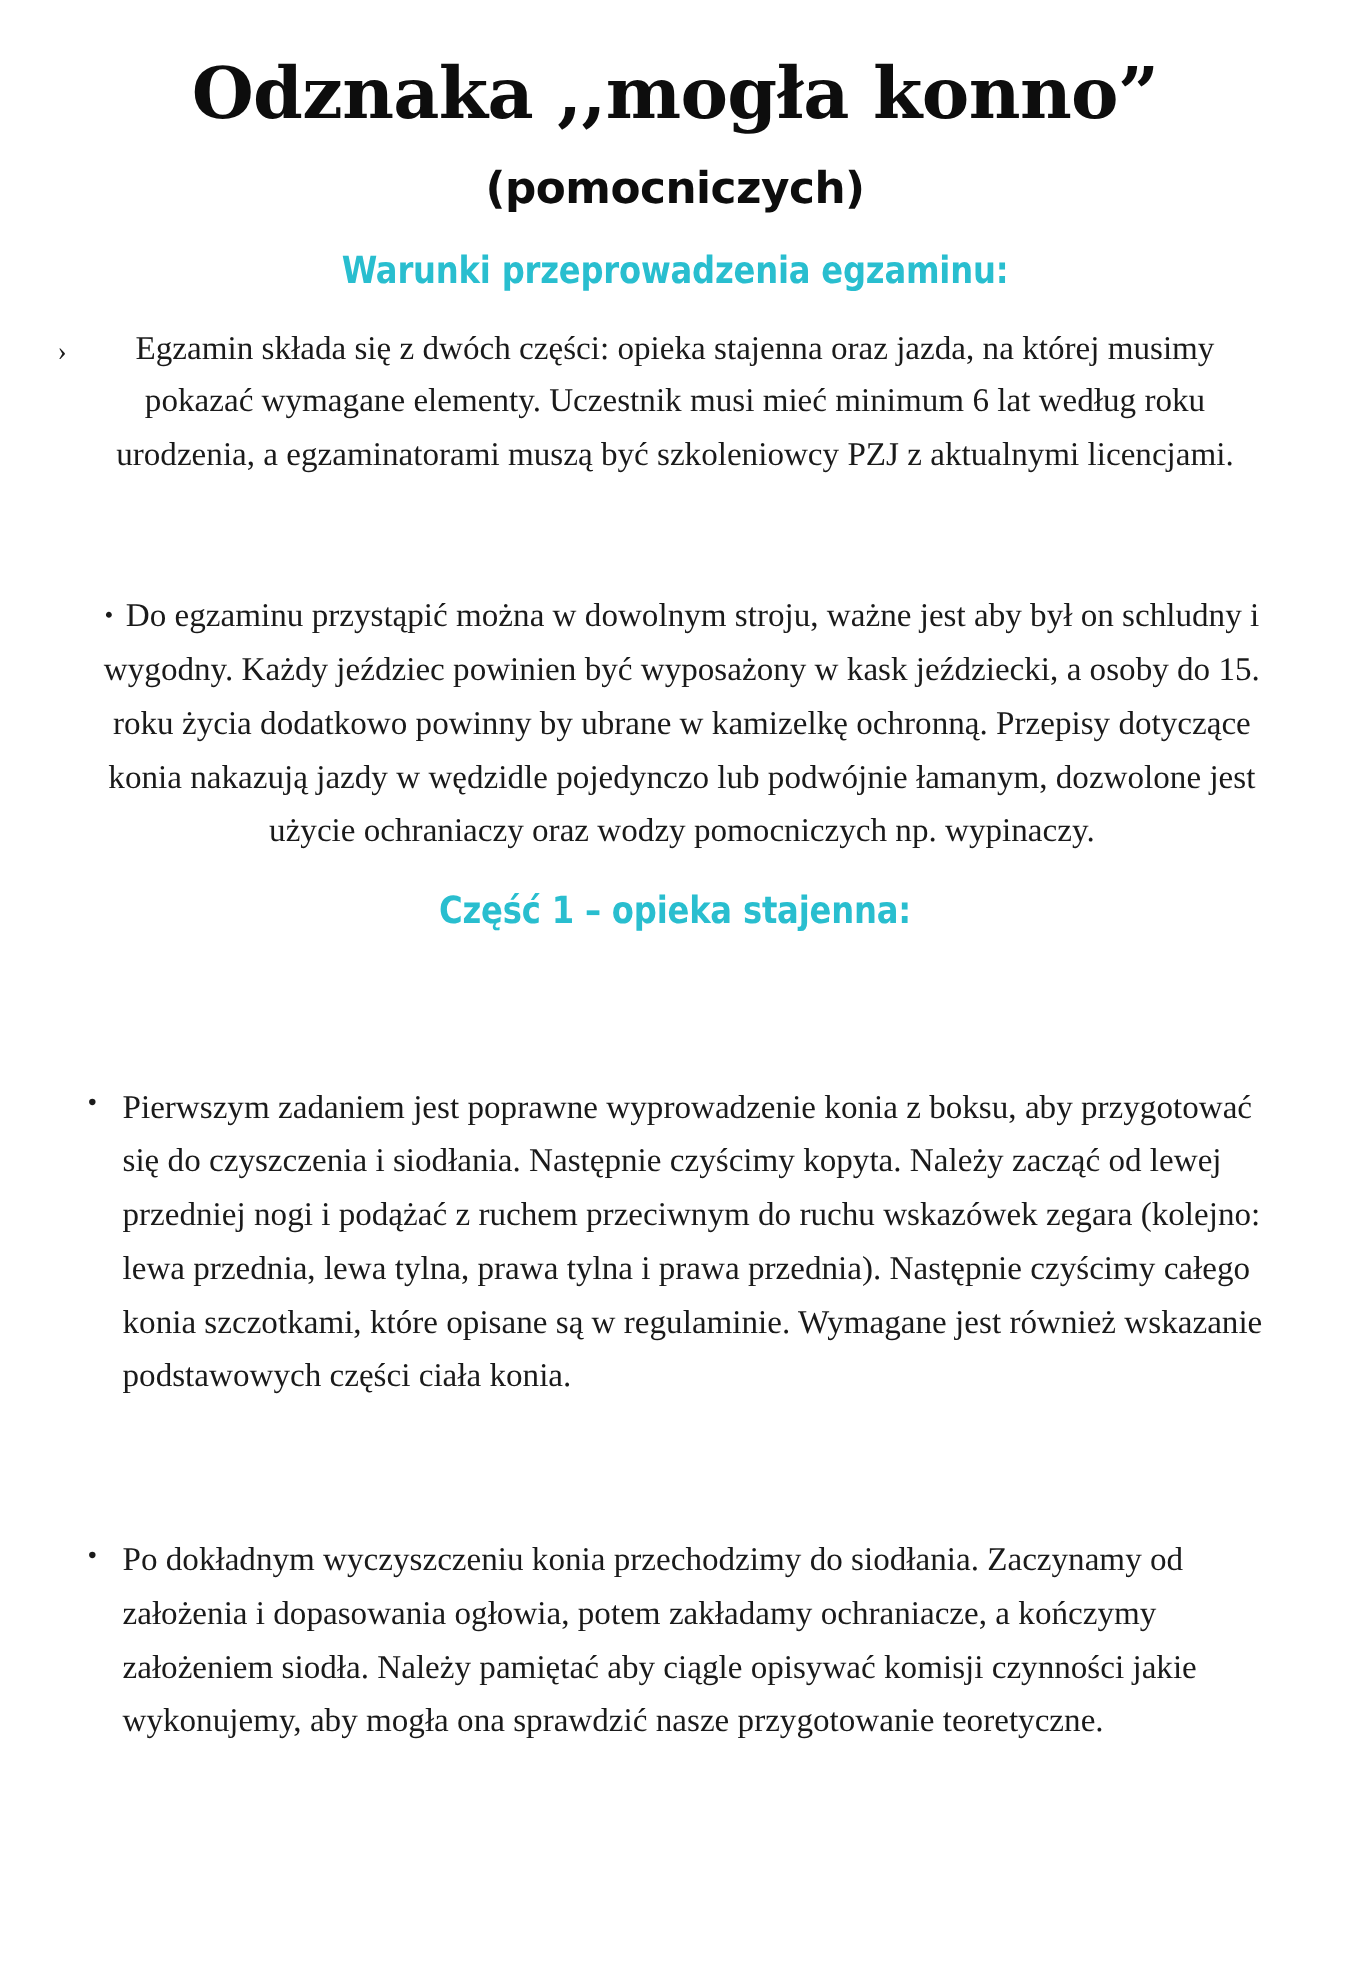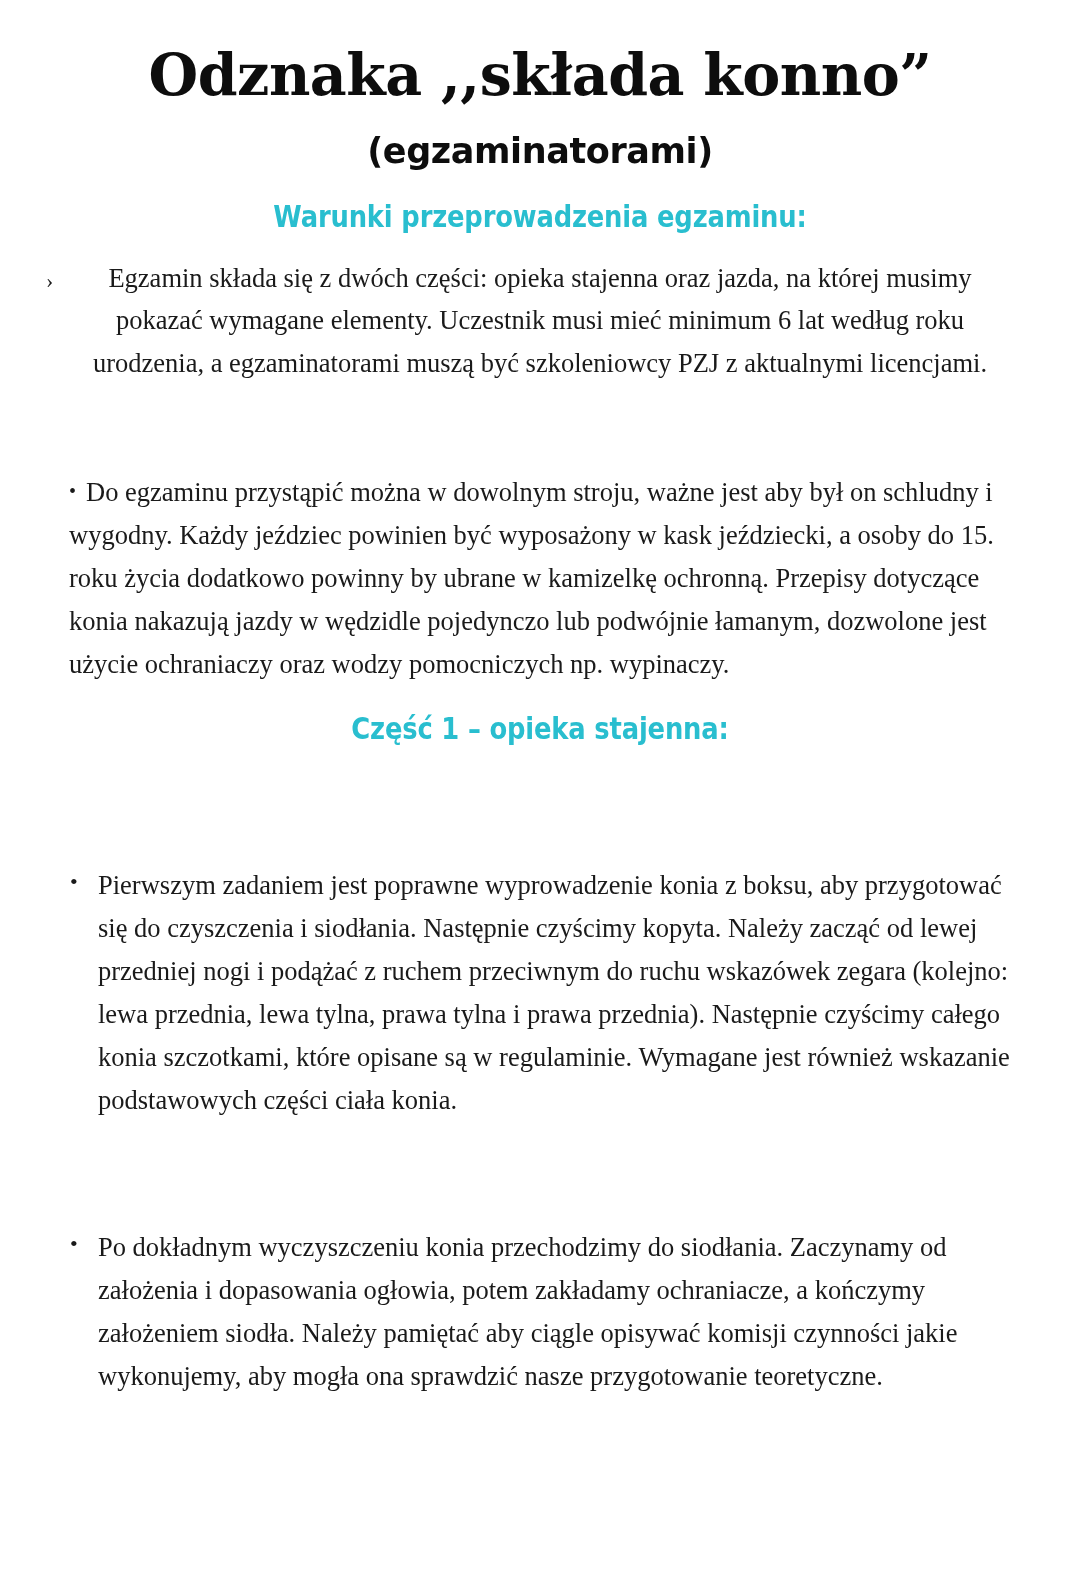--- a/index.html
+++ b/index.html
@@ -80,21 +80,21 @@
   .para-centered .marker-abs {
     position: absolute;
     left: 46px;
     top: 6px;
     font-size: 22px;
     line-height: 1.62;
     color: #1a1a1a;
   }
 
   .para-centered-inner {
-    text-align: left;
+    text-align: center;
     padding-left: 69px;
     padding-right: 58px;
   }
   .para-centered-inner .marker-inline {
     font-size: 20px;
     vertical-align: 0.18em;
     padding-right: 10px;
   }
 
   .para-left {
@@ -115,23 +115,23 @@
   .gap-lg  { height: 86px; }
   .gap-sm  { height: 22px; }
   .gap-xl  { height: 96px; }
   .gap-xxl { height: 104px; }
 </style>
 </head>
 <body style="background: rgb(255, 255, 255); color: rgb(26, 26, 26);">
 
 <div class="page">
 
-  <h1 class="doc-title">Odznaka ,,składa konno”</h1>
+  <h1 class="doc-title">Odznaka ,,mogła konno”</h1>
 
-  <h2 class="doc-subtitle">(egzaminatorami)</h2>
+  <h2 class="doc-subtitle">(pomocniczych)</h2>
 
   <h3 class="section-heading h-first" style="color: rgb(41, 190, 207);">Warunki przeprowadzenia egzaminu:</h3>
 
   <div class="gap-sm"></div>
 
   <div class="para para-centered">
     <span class="marker-abs">›</span>
     <span>Egzamin składa się z dwóch części: opieka stajenna oraz jazda, na której musimy pokazać wymagane elementy. Uczestnik musi mieć minimum 6 lat według roku urodzenia, a egzaminatorami muszą być szkoleniowcy PZJ z aktualnymi licencjami.</span>
   </div>
 

